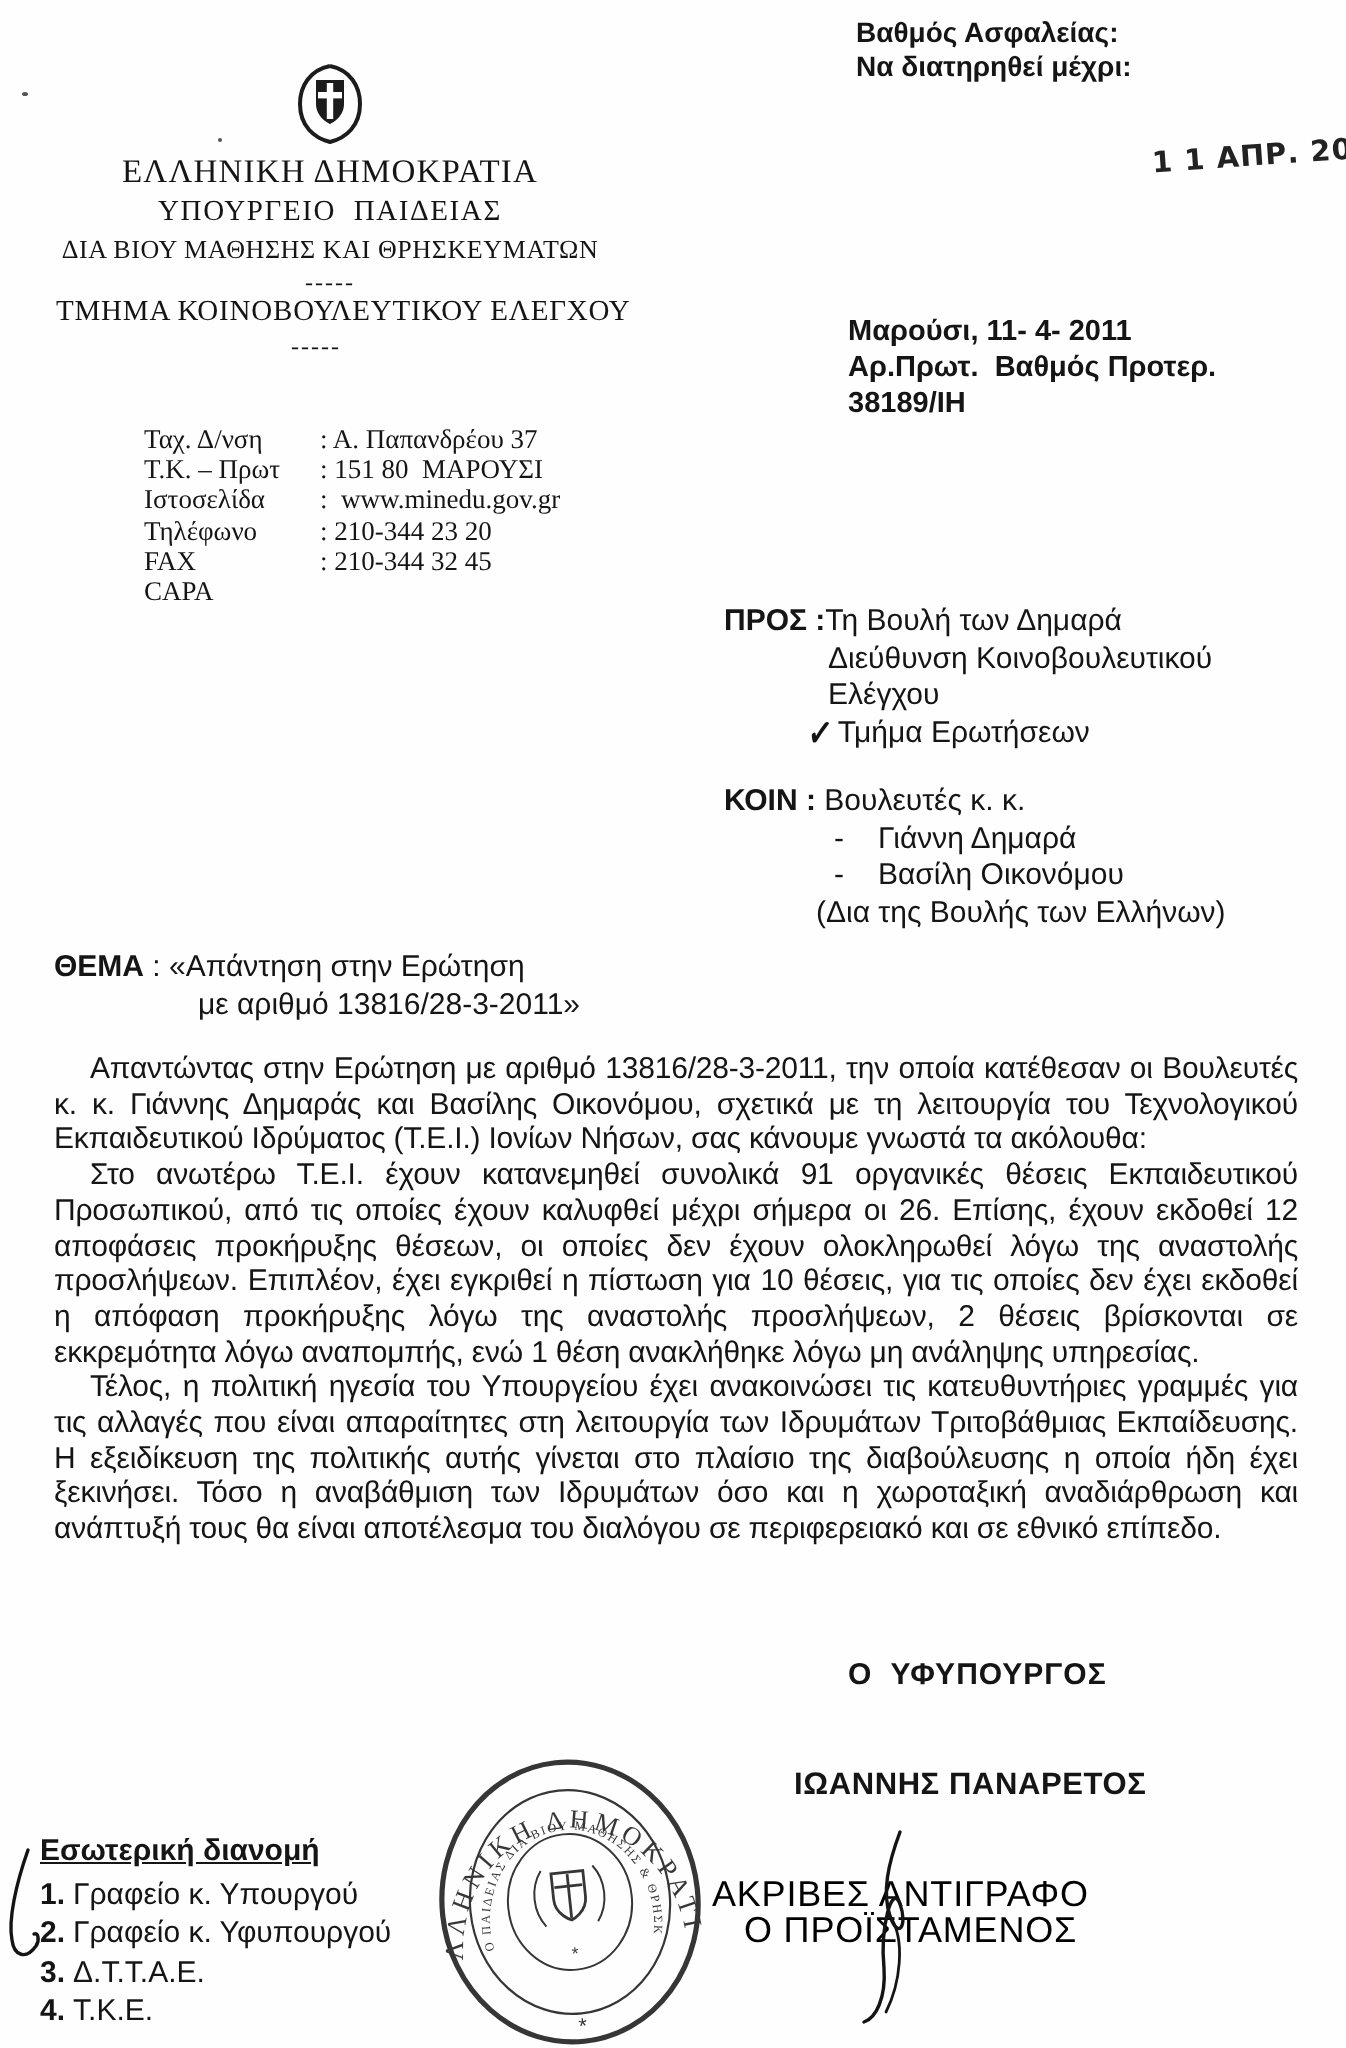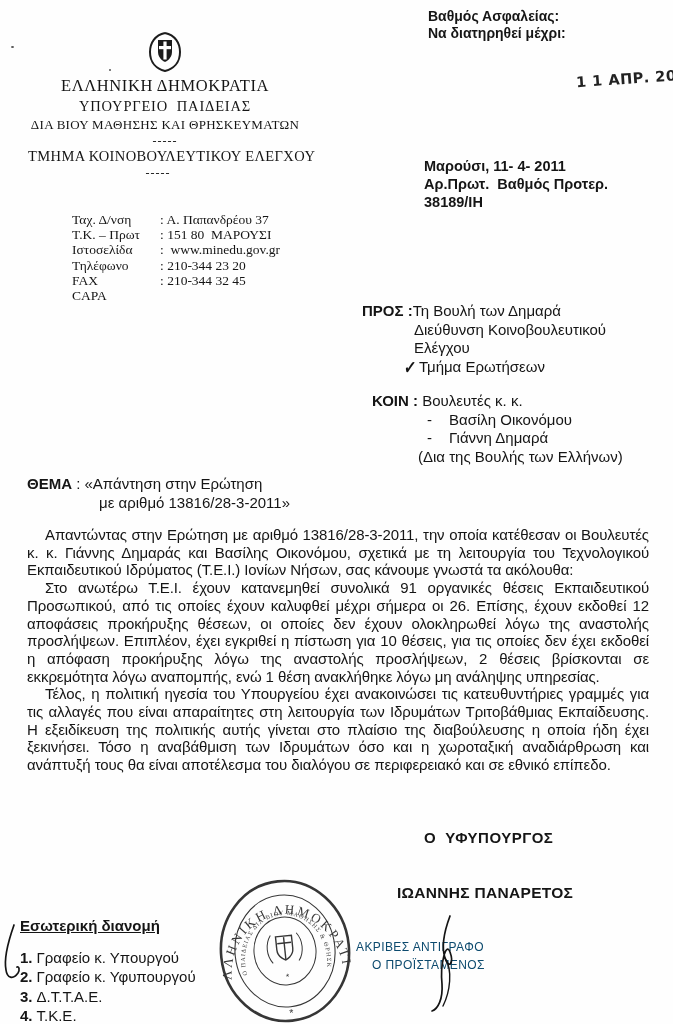--- a/index.html
+++ b/index.html
@@ -27,44 +27,44 @@
   .reference{left:424px;top:157px;font-weight:bold;font-size:14.5px;line-height:18px;}
 
   
   .contact{left:27px;top:212px;font-size:13.5px;line-height:15.2px;margin-left:45px;}
   .contact .lbl{display:inline-block;width:88px;}
 
   
   .toblock{left:362px;top:302px;font-size:15px;line-height:18.5px;}
   .toblock .ind{padding-left:52px;}
   .toblock .ind2{padding-left:40px;}
-  .ccblock{left:372px;top:392px;font-size:15px;line-height:18.5px;}
+  .ccblock{left:362px;top:392px;font-size:15px;line-height:18.5px;}
   .ccblock .item{padding-left:55px;}
   .ccblock .dash{display:inline-block;width:22px;}
   .ccblock .note{padding-left:46px;}
   b.inl{font-weight:bold;}
   .check{display:inline-block;font-size:19px;transform:rotate(6deg) scaleX(.75);
          vertical-align:-2px;margin-right:1px;font-weight:bold;}
 
   
   .subject{left:27px;top:474px;font-size:15px;line-height:19px;}
   .subject .l2{padding-left:72px;}
   .body-text{left:27px;top:526px;width:622px;font-size:15px;line-height:17.7px;
              text-align:justify;letter-spacing:-.1px;}
   .body-text p{margin:0;text-indent:18px;}
 
   
   .undersec{left:424px;top:829px;font-weight:bold;font-size:15px;letter-spacing:.5px;}
   .signer{left:397px;top:884px;font-weight:bold;font-size:15.5px;letter-spacing:.3px;}
-  .cert{left:356px;top:939px;font-size:12px;line-height:17.5px;letter-spacing:.4px;color:#0c4a6e;}
+  .cert{left:356px;top:939px;font-size:18px;line-height:17.5px;letter-spacing:.4px;color:#000000;}
   .cert .l2{padding-left:16px;}
 
   
   .distribution{left:20px;top:916px;font-size:15px;line-height:19.5px;}
-  .distribution .title{font-weight:bold;text-decoration:underline;margin-bottom:12px;}
+  .distribution .title{font-weight:bold;text-decoration:underline;margin-bottom:2px;}
   .distribution .num{font-weight:bold;margin-right:4px;}
 
   .seal{left:216px;top:876px;transform:rotate(-6deg);opacity:.88;}
   svg{display:block;}
 </style>
 </head>
 <body>
 
 <div class="page">
 
@@ -112,22 +112,22 @@
 
   <div class="abs toblock">
     <div><b class="inl">ΠΡΟΣ :</b><span>Τη Βουλή των Δημαρά</span></div>
     <div class="ind">Διεύθυνση Κοινοβουλευτικού</div>
     <div class="ind">Ελέγχου</div>
     <div class="ind2"><span class="check">✓</span><span>Τμήμα Ερωτήσεων</span></div>
   </div>
 
   <div class="abs ccblock">
     <div><b class="inl">ΚΟΙΝ :</b> <span>Βουλευτές κ. κ.</span></div>
+    <div class="item"><span class="dash">-</span><span>Γιάννη Δημαρά</span></div>
     <div class="item"><span class="dash">-</span><span>Βασίλη Οικονόμου</span></div>
-    <div class="item"><span class="dash">-</span><span>Γιάννη Δημαρά</span></div>
     <div class="note">(Δια της Βουλής των Ελλήνων)</div>
   </div>
 
   <div class="abs subject">
     <div><b class="inl">ΘΕΜΑ</b> <span>: «Απάντηση στην Ερώτηση</span></div>
     <div class="l2">με αριθμό 13816/28-3-2011»</div>
   </div>
 
   <div class="abs body-text">
     <p>Απαντώντας στην Ερώτηση με αριθμό 13816/28-3-2011, την οποία κατέθεσαν οι Βουλευτές κ. κ. Γιάννης Δημαράς και Βασίλης Οικονόμου, σχετικά με τη λειτουργία του Τεχνολογικού Εκπαιδευτικού Ιδρύματος (Τ.Ε.Ι.) Ιονίων Νήσων, σας κάνουμε γνωστά τα ακόλουθα:</p>

